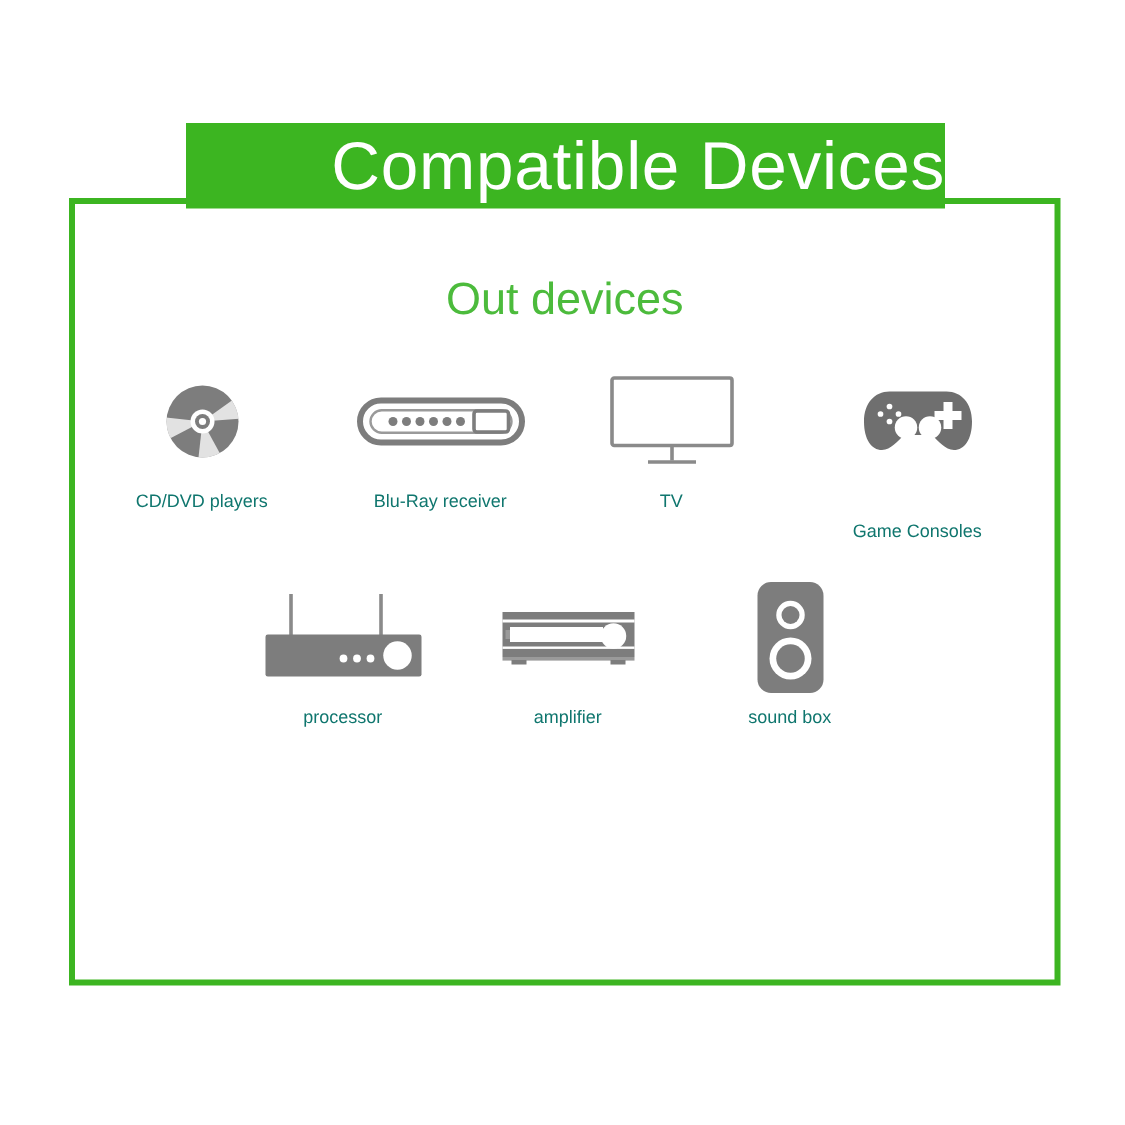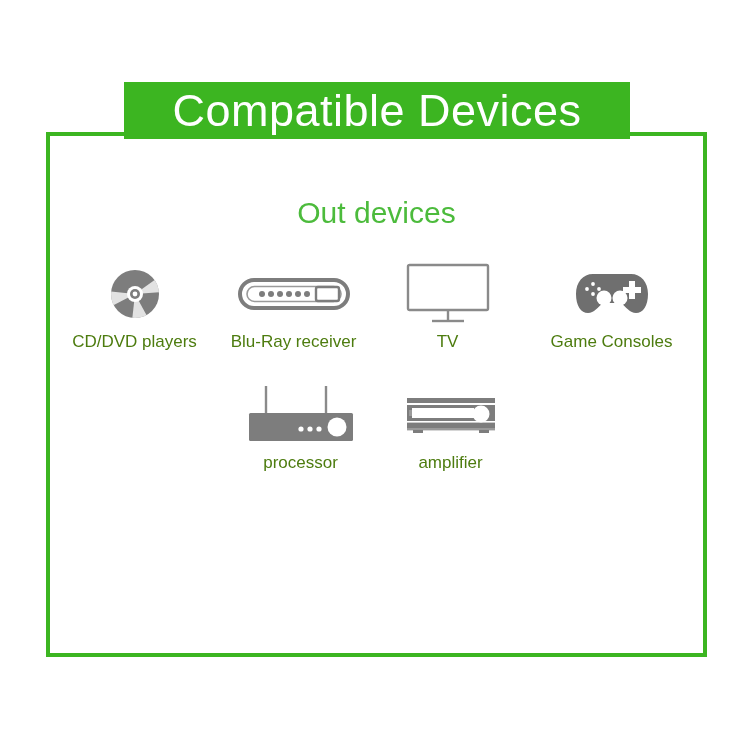--- a/index.html
+++ b/index.html
@@ -36,37 +36,37 @@
   
   .title-banner {
     position: absolute;
     left: 124px;
     top: 82px;
     width: 506px;
     height: 57px;
     background: #3cb521;
     display: flex;
     align-items: center;
-    justify-content: center;
+    justify-content: flex-end;
     z-index: 5;
   }
   .title-text {
     color: #ffffff;
     font-size: 45px;
     font-weight: normal;
     letter-spacing: 0.5px;
     line-height: 1;
     white-space: nowrap;
   }
 
   
   .content {
     position: absolute;
     left: 50px;
-    top: 149px;
+    top: 136px;
     width: 653px;
     height: 517px;
     z-index: 3;
   }
 
   .section-heading {
     text-align: center;
     color: #4cbb3c;
     font-size: 30px;
     font-weight: normal;
@@ -91,31 +91,32 @@
   }
 
   .icon-box {
     height: 78px;
     display: flex;
     align-items: center;
     justify-content: center;
   }
 
   .device-label {
-    color: #4d7c0f;
-    font-size: 17px;
+    margin-top: 8px;
+    color: #0f766e;
+    font-size: 12px;
     line-height: 1;
     white-space: nowrap;
   }
 
   
   .cell-cd   { width: 162px; }
   .cell-blu  { width: 156px; }
   .cell-tv   { width: 152px; align-items: center; }
-  .cell-game { width: 176px; }
+  .cell-game { width: 176px; gap: 20px; }
 
   .cell-receiver  { width: 148px; }
   .cell-amplifier { width: 152px; }
   .cell-soundbox  { width: 144px; }
   .cell-audiopro  { width: 190px; }
 </style>
 </head>
 <body>
 
 <div class="page">
@@ -236,18 +237,30 @@
             <rect x="2" y="32" width="88" height="1.6" fill="#ffffff"></rect>
             <circle cx="76" cy="25" r="8.5" fill="#ffffff"></circle>
             <rect x="2" y="39" width="88" height="2.4" fill="#9a9a9a"></rect>
             <rect x="8" y="41" width="10" height="3" fill="#7d7d7d"></rect>
             <rect x="74" y="41" width="10" height="3" fill="#7d7d7d"></rect>
           </svg>
         </div>
         <div class="device-label">amplifier</div>
       </div>
 
+      <div class="device-cell cell-soundbox">
+        <div class="icon-box">
+          <svg width="52" height="78" viewBox="0 0 52 78" aria-hidden="true">
+            <rect x="4" y="2" width="44" height="74" rx="9" ry="9" fill="#7d7d7d"></rect>
+            <circle cx="26" cy="24" r="9.5" fill="#ffffff"></circle>
+            <circle cx="26" cy="24" r="6" fill="#7d7d7d"></circle>
+            <circle cx="26" cy="53" r="14" fill="#ffffff"></circle>
+            <circle cx="26" cy="53" r="9.5" fill="#7d7d7d"></circle>
+          </svg>
+        </div>
+        <div class="device-label">sound box</div>
+      </div>
 
 
     </div>
 
   </div>
 </div>
 
 </body></html>

